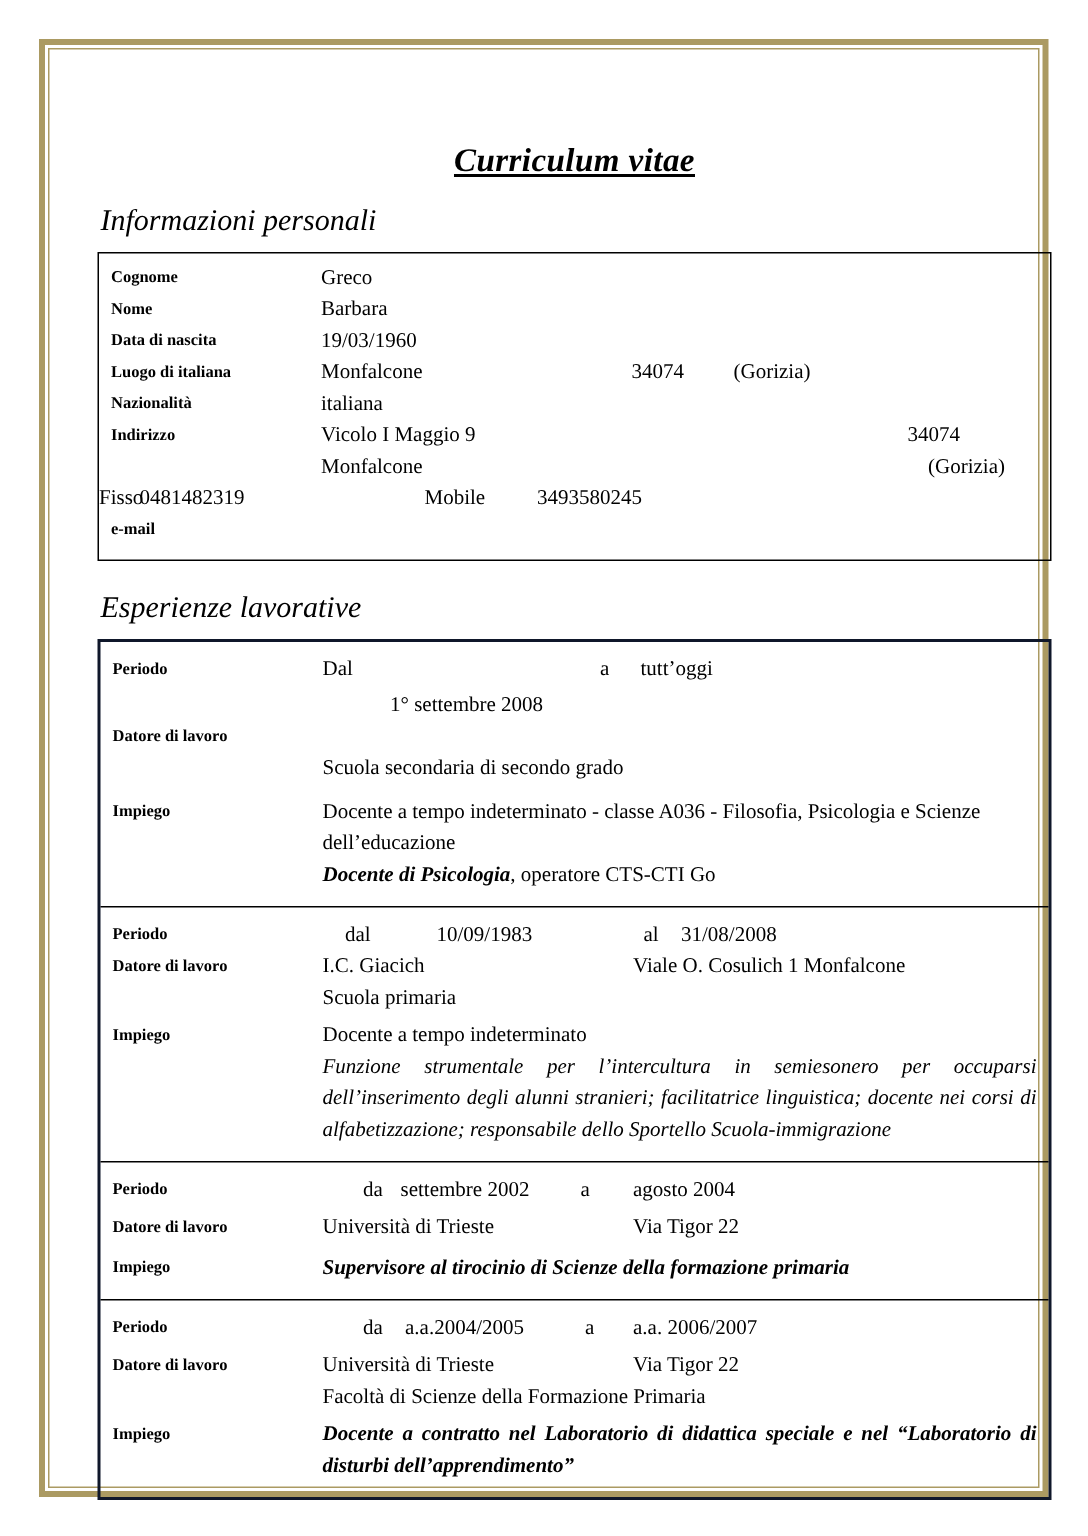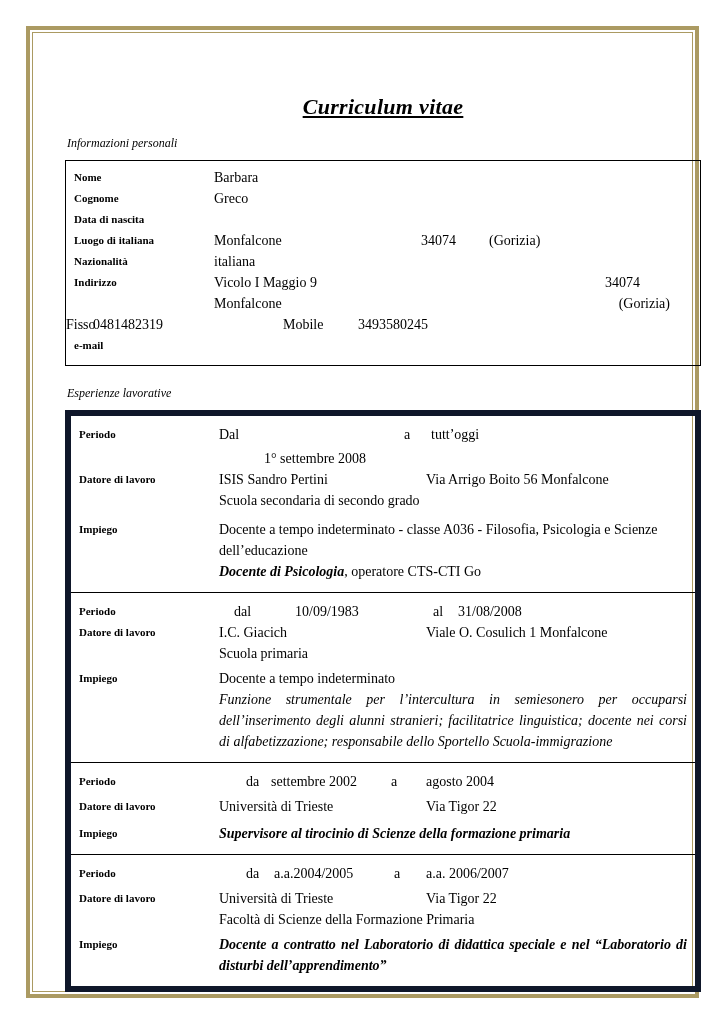--- a/index.html
+++ b/index.html
@@ -9,21 +9,21 @@
   }
   
   .frame { position:absolute; top:26px; left:26px; right:26px; bottom:26px;
            border:4px solid var(--frame,#ab9a62); pointer-events:none; }
   .frame .inner { position:absolute; inset:2px; border:1px solid var(--frame,#ab9a62); }
 
   .content { position:absolute; left:65px; top:94px; width:636px; }
 
   .title { font-size:22px; font-weight:bold; font-style:italic; text-align:center;
            margin:0 0 16px 0; text-decoration:underline; letter-spacing:.3px; }
-  .section-h { font-size:12px; font-style:italic; font-weight:normal; margin:0 0 9px 2px; }
+  .section-h { font-size:20px; font-style:italic; font-weight:normal; margin:0 0 9px 2px; }
 
   .box { border:1px solid #000; padding:6px 0 9px 0; margin-bottom:20px; }
 
   .line { display:grid; grid-template-columns:148px 1fr; align-items:start; }
   .lbl { font-weight:bold; font-size:11px; line-height:21px; padding-left:8px; white-space:nowrap; }
   .val { font-size:14px; line-height:21px; padding-right:8px; }
 
   .cols { display:flex; }
   .cols .c1 { display:inline-block; min-width:207px; }
   .luogo .c2 { display:inline-block; min-width:68px; }
@@ -32,21 +32,21 @@
   .spread .right1 { margin-right:52px; }
   .spread .right2 { margin-right:22px; }
 
   .tel { display:flex; align-items:baseline; }
   .tel .sm { font-size:14px; }
   .tel .sm1 { min-width:27px; }
   .tel .n1 { min-width:190px; }
   .tel .sm2 { min-width:75px; }
 
   
-  .workbox { border:6px solid #0f172a; padding:0; }
+  .workbox { border:2px solid #0f172a; padding:0; }
   .entry { padding:8px 0 10px 0; }
   .entry + .entry { border-top:1px solid #000; }
 
   .pline { display:flex; }
   .pline span { display:inline-block; }
   .p-e1 span:nth-child(1){ min-width:45px; }
   .p-e1 span:nth-child(2){ min-width:140px;margin-top:24px; }
   .p-e1 span:nth-child(3){ min-width:27px; }
   .p-e2 { padding-left:15px; }
   .p-e2 span:nth-child(1){ min-width:37px; }
@@ -77,29 +77,30 @@
   </div>
 
   <div class="content">
 
     <h1 class="title">Curriculum vitae</h1>
 
     <h2 class="section-h">Informazioni personali</h2>
 
     <div class="box">
       <div class="line">
+        <div class="lbl">Cognome</div>
+        <div class="val">Greco</div>
+      </div>
+      <div class="line">
         <div class="lbl">Nome</div>
         <div class="val">Barbara</div>
       </div>
       <div class="line">
-        <div class="lbl">Cognome</div>
-        <div class="val">Greco</div>
-      </div>
-      <div class="line">
         <div class="lbl">Data di nascita</div>
+        <div class="val">19/03/1960</div>
       </div>
       <div class="line">
         <div class="lbl">Luogo di italiana</div>
         <div class="val cols luogo">
           <span class="c1">Monfalcone</span>
           <span class="c2">34074</span>
           <span>(Gorizia)</span>
         </div>
       </div>
       <div class="line">
@@ -142,24 +143,20 @@
           <div class="lbl">Periodo</div>
           <div class="val pline p-e1">
             <span>Dal</span>
             <span>1° settembre 2008</span>
             <span>a</span>
             <span>tutt’oggi</span>
           </div>
         </div>
         <div class="line">
           <div class="lbl">Datore di lavoro</div>
-          <div class="val cols">
-            <span class="c1">ISIS Sandro Pertini</span>
-            <span>Via Arrigo Boito 56 Monfalcone</span>
-          </div>
         </div>
         <div class="line">
           <div class="lbl"></div>
           <div class="val">Scuola secondaria di secondo grado</div>
         </div>
         <div class="line mt8">
           <div class="lbl">Impiego</div>
           <div class="val">Docente a tempo indeterminato - classe A036 - Filosofia, Psicologia e Scienze dell’educazione</div>
         </div>
         <div class="line">

